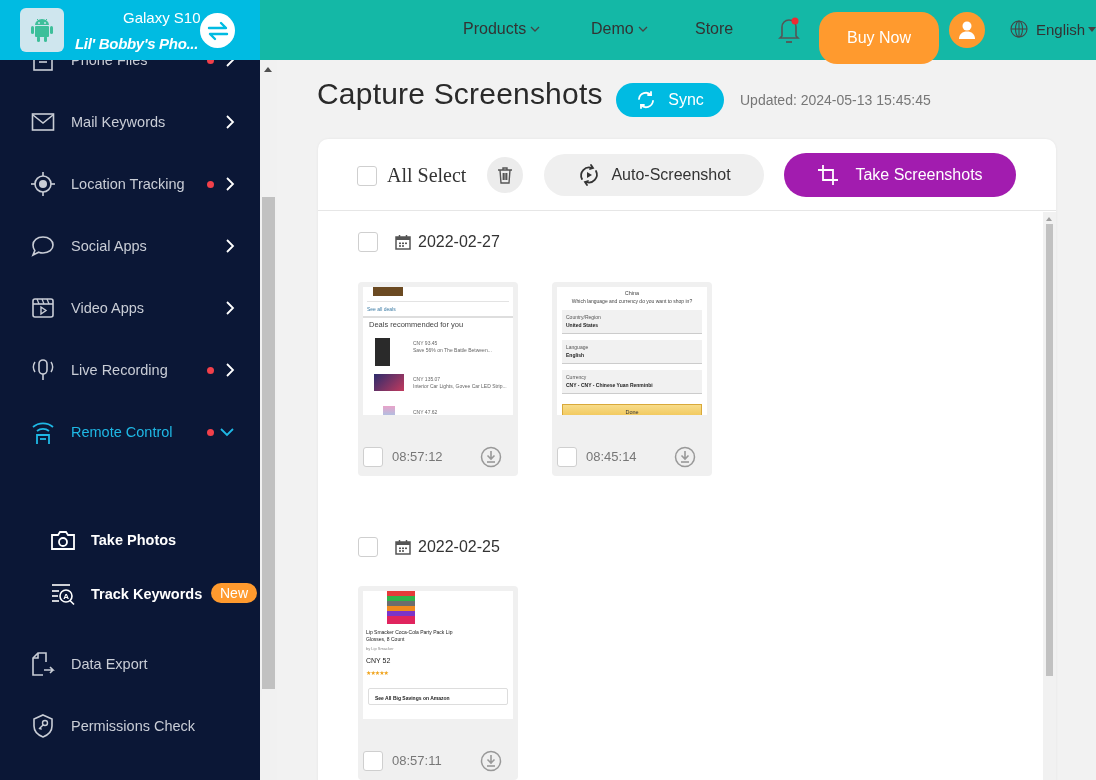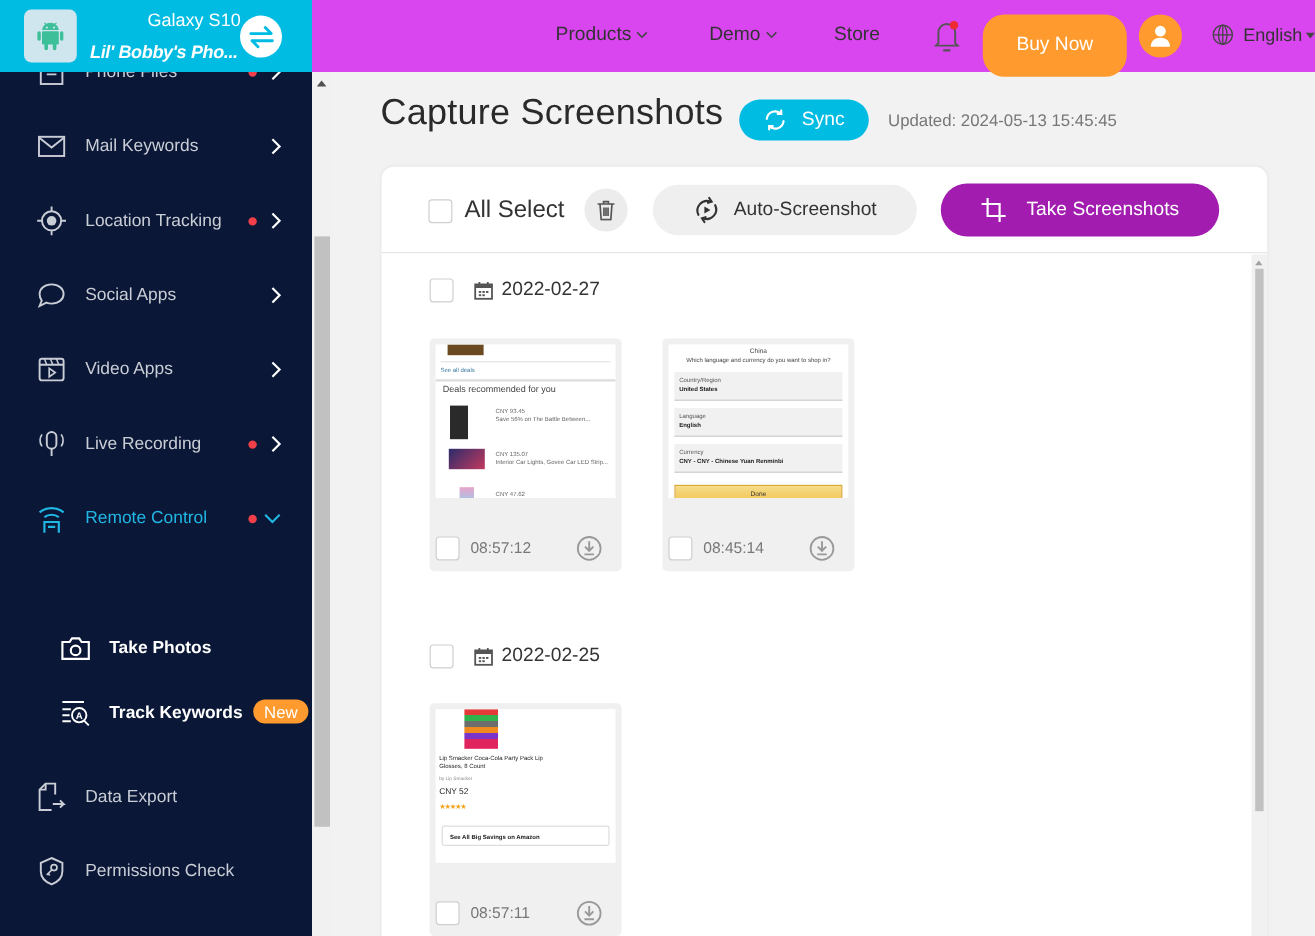--- a/index.html
+++ b/index.html
@@ -27,37 +27,37 @@
   .sub-item .label { position: absolute; left: 81px; color: #fff; font-size: 14.5px; font-weight: bold; white-space: nowrap; }
   .sub-item.active .label { color: #1fb8e5; font-weight: normal; line-height: 21px; }
   .badge-new { position: absolute; left: 201px; top: 12px; background: #ff9a2e; color: #fff; font-size: 14px; padding: 2px 9px; border-radius: 11px; }
 
   
   .sb-track { position: absolute; left: 260px; top: 60px; width: 17px; height: 720px; background: #f1f1f1; }
   .sb-arrow { position: absolute; left: 4px; top: 7px; width: 0; height: 0; border-left: 4px solid transparent; border-right: 4px solid transparent; border-bottom: 5px solid #505050; }
   .sb-thumb { position: absolute; left: 2px; top: 137px; width: 13px; height: 492px; background: #c1c1c1; }
 
   
-  .topnav { position: absolute; left: 260px; top: 0; width: 836px; height: 60px; background: #d946ef; }
+  .topnav { position: absolute; left: 260px; top: 0; width: 836px; height: 60px; background: #14b8a6; }
   .topnav .link { position: absolute; top: 20px; font-size: 16px; color: #333; cursor: pointer; display: flex; align-items: center; gap: 4px; }
   .bell { position: absolute; left: 514px; top: 15px; width: 30px; height: 30px; cursor: pointer; }
   .buy-btn { position: absolute; left: 559px; top: 12px; width: 120px; height: 52px; border-radius: 18px; background: #ff9a2e; color: #fff; font-size: 16px; display: flex; align-items: center; justify-content: center; cursor: pointer; }
   .avatar { position: absolute; left: 689px; top: 12px; width: 36px; height: 36px; border-radius: 50%; background: #ff9a2e; display: flex; align-items: center; justify-content: center; cursor: pointer; }
   .lang { position: absolute; left: 750px; top: 20px; font-size: 15px; color: #333; display: flex; align-items: center; gap: 8px; cursor: pointer; }
 
   
   .page-title { position: absolute; left: 317px; top: 77px; font-size: 30px; color: #2a2a2a; letter-spacing: 0.2px; }
   .sync-btn { position: absolute; left: 616px; top: 83px; width: 108px; height: 34px; border-radius: 17px; background: #00bbe2; color: #fff; font-size: 16px; display: flex; align-items: center; justify-content: center; gap: 12px; cursor: pointer; }
   .updated { position: absolute; left: 740px; top: 92px; font-size: 14px; color: #777; }
 
   .panel { position: absolute; left: 318px; top: 139px; width: 738px; height: 660px; background: #fff; border-radius: 10px 10px 0 0; box-shadow: 0 0 3px rgba(0,0,0,0.06); overflow: hidden; }
   .toolbar { position: absolute; left: 0; top: 0; width: 738px; height: 72px; border-bottom: 1px solid #e6e6e6; }
   .cb { width: 20px; height: 20px; border: 1.5px solid #cfcfcf; border-radius: 3px; background: #fff; cursor: pointer; }
   .all-select { position: absolute; left: 39px; top: 25px; display: flex; align-items: center; gap: 10px; cursor: pointer; }
-  .all-select .txt { font-size: 20px; color: #333; }
+  .all-select .txt { font-size: 20px; color: #333; font-family: Liberation Serif, serif; }
   .trash-btn { position: absolute; left: 169px; top: 18px; width: 36px; height: 36px; border-radius: 50%; background: #ececec; display: flex; align-items: center; justify-content: center; cursor: pointer; }
   .auto-btn { position: absolute; left: 226px; top: 15px; width: 220px; height: 42px; border-radius: 21px; background: #efefef; display: flex; align-items: center; justify-content: center; gap: 10px; font-size: 16px; color: #333; cursor: pointer; }
   .take-btn { position: absolute; left: 466px; top: 14px; width: 232px; height: 44px; border-radius: 22px; background: #a21caf; color: #fff; display: flex; align-items: center; justify-content: center; gap: 16px; font-size: 16px; cursor: pointer; }
 
   .gallery { position: absolute; left: 0; top: 73px; width: 738px; height: 590px; }
   .date-row { position: absolute; left: 40px; display: flex; align-items: center; }
   .date-row .cal { margin-left: 16px; width: 18px; height: 18px; display: flex; align-items: center; justify-content: center; }
   .date-row .date { margin-left: 6px; font-size: 16px; color: #333; }
 
   .thumb-card { position: absolute; width: 160px; height: 194px; background: #f0f0f0; border-radius: 4px; cursor: pointer; }

